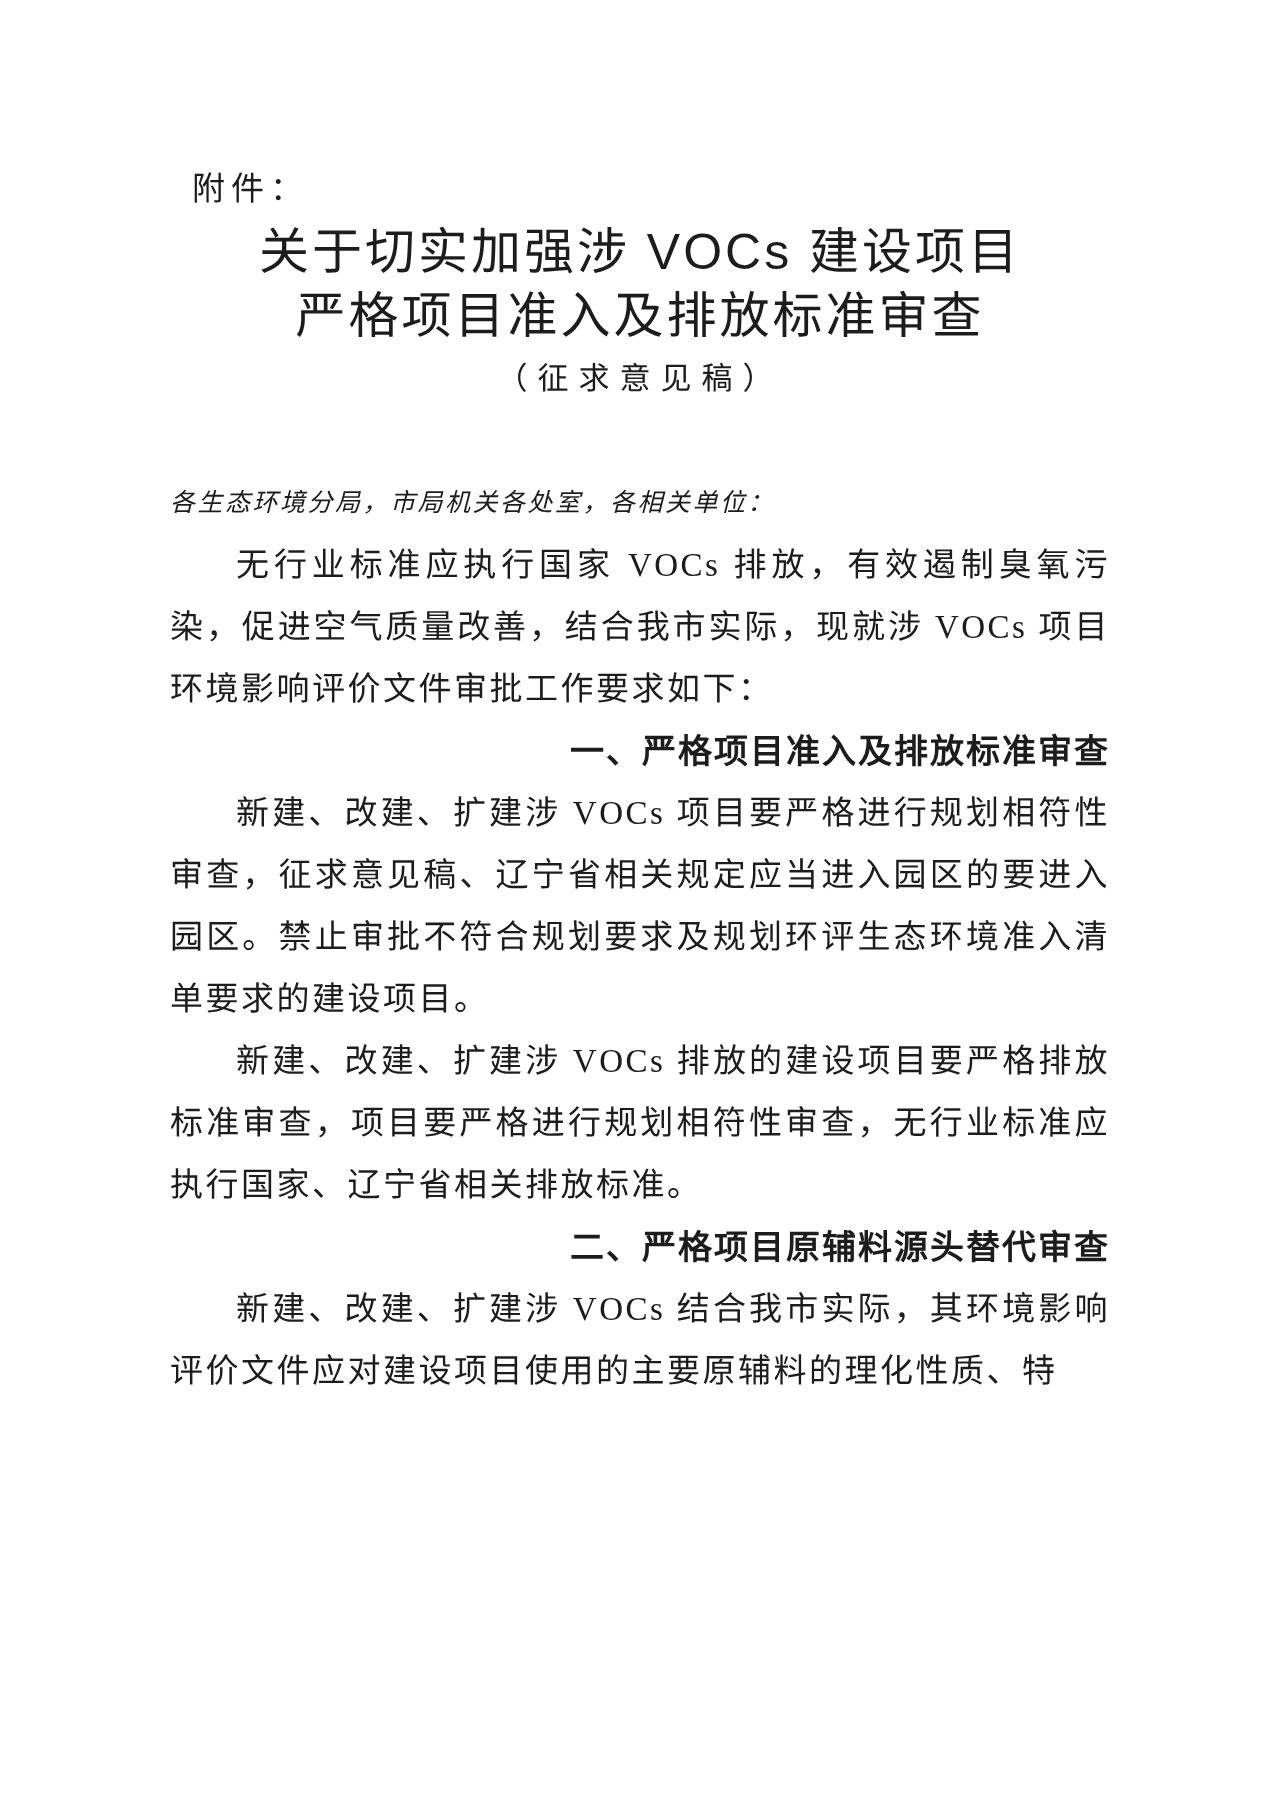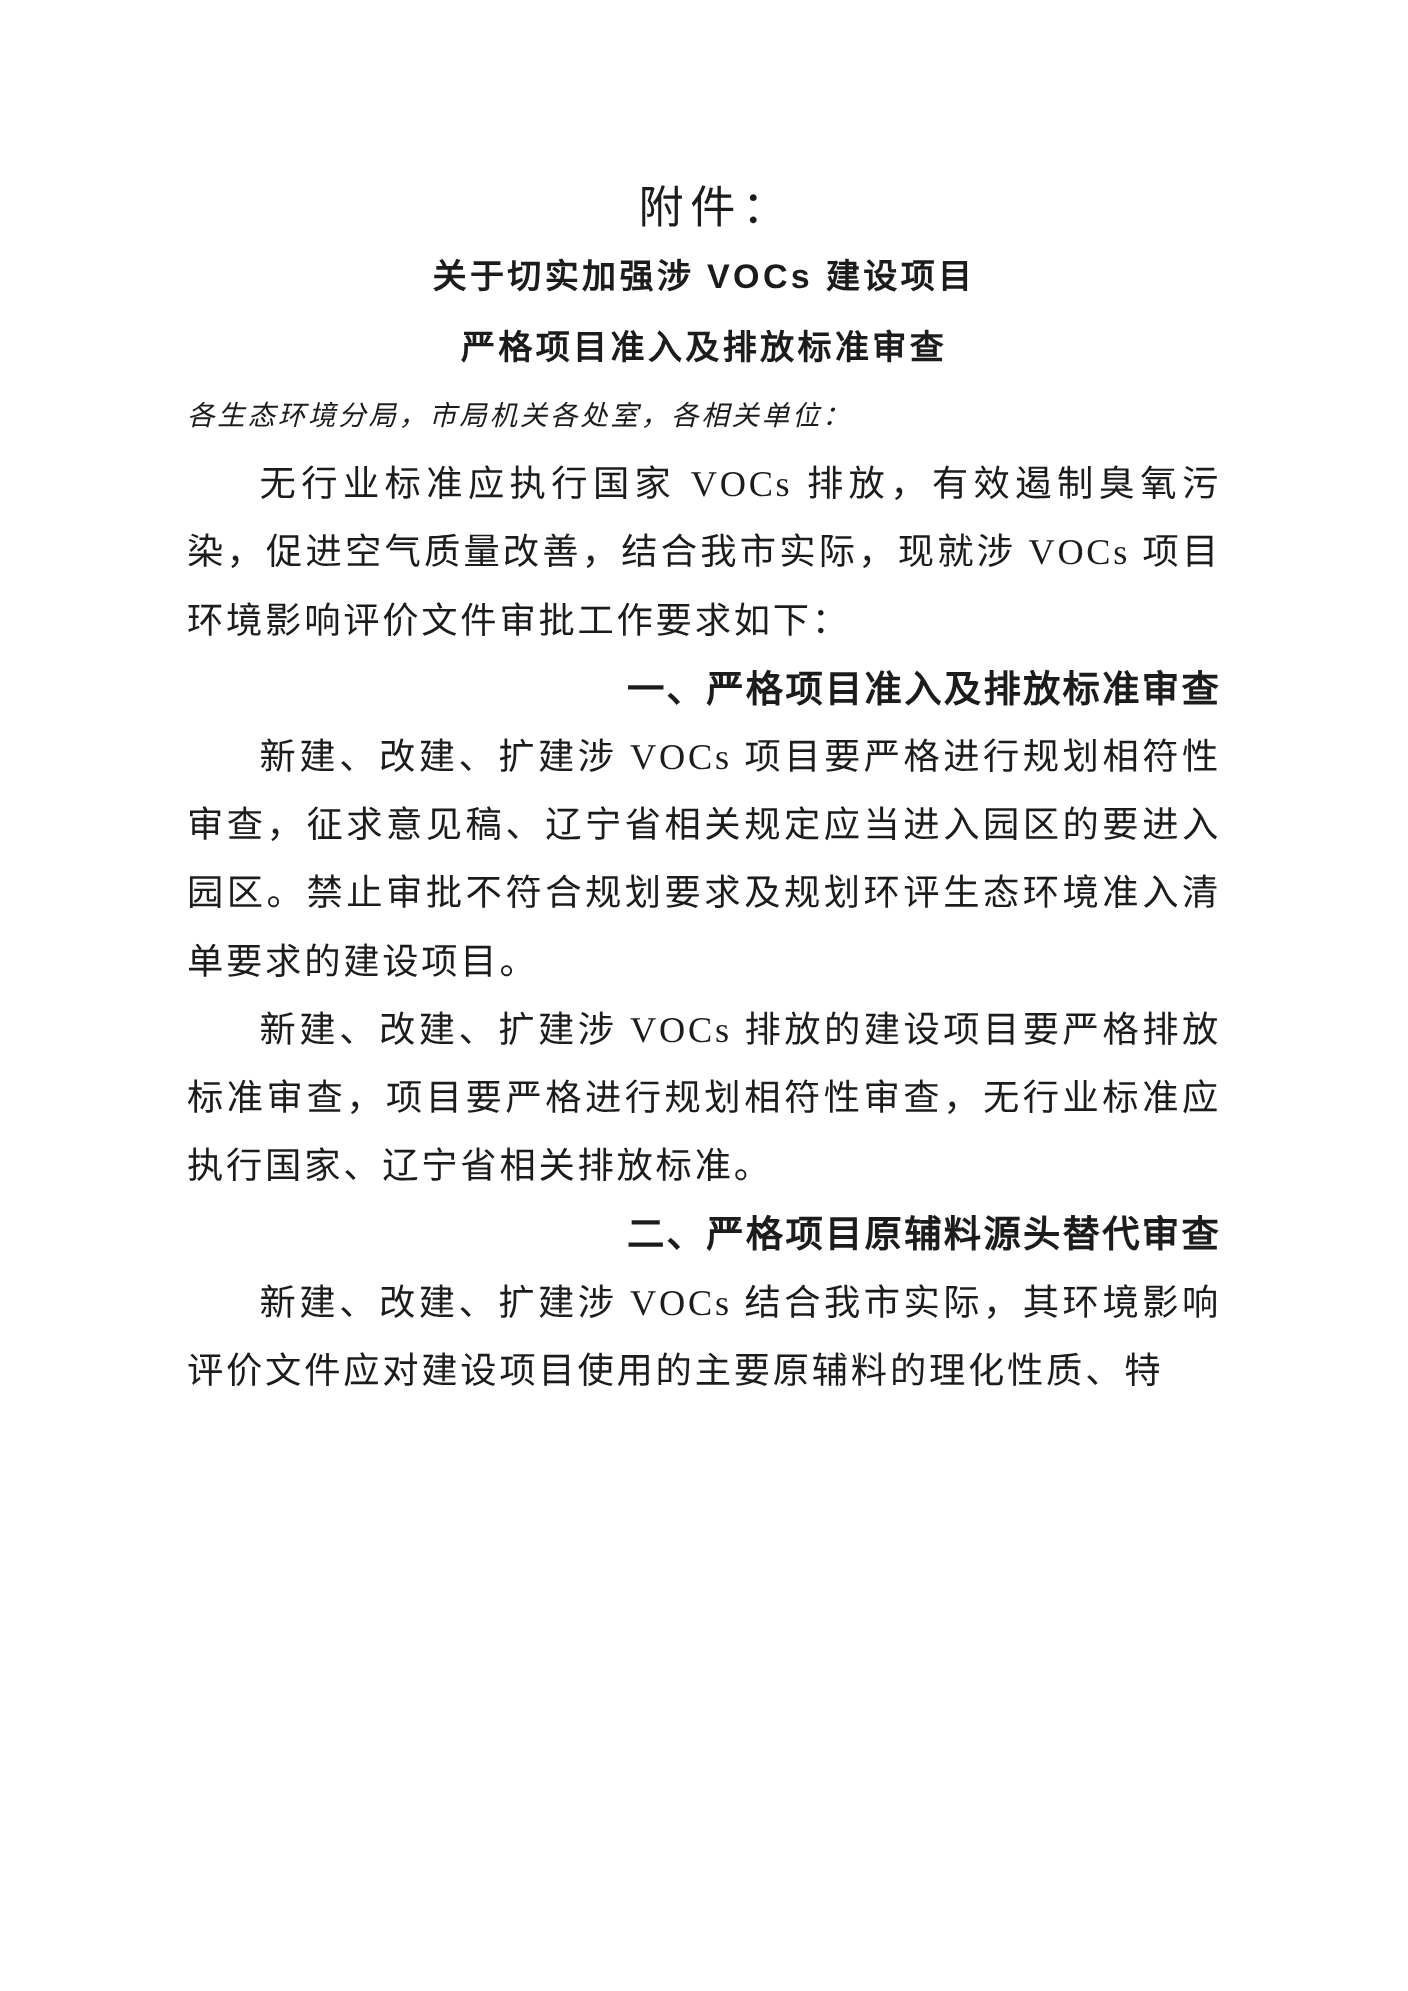--- a/index.html
+++ b/index.html
@@ -14,31 +14,30 @@
     position: relative;
     width: 1280px;
     height: 1810px;
     background: #ffffff;
     overflow: hidden;
   }
   .content {
     padding: 158px 170px 0 170px;
   }
   .attachment-label {
-    font-size: 41px;
+    font-size: 33px;
     line-height: 62px;
     letter-spacing: 6px;
     padding-left: 22px;
-    text-align: center;
   }
   .doc-title {
     text-align: center;
     font-family: "Liberation Sans", "DejaVu Sans", sans-serif;
-    font-weight: bold;
-    font-size: 31px;
+    font-weight: normal;
+    font-size: 50px;
     line-height: 64px;
     letter-spacing: 3px;
   }
   .title-line { display: block; white-space: nowrap; }
   .doc-subtitle {
     text-align: center;
     font-size: 31px;
     line-height: 62px;
     letter-spacing: 10px;
     margin-bottom: 62px;
@@ -73,20 +72,21 @@
 <div class="page">
   <div class="content">
 
     <div class="attachment-label">附件：</div>
 
     <h1 class="doc-title">
       <span class="title-line">关于切实加强涉 VOCs 建设项目</span>
       <span class="title-line">严格项目准入及排放标准审查</span>
     </h1>
 
+    <div class="doc-subtitle">（征求意见稿）</div>
 
     <div class="salutation">各生态环境分局，市局机关各处室，各相关单位：</div>
 
     <p class="para">无行业标准应执行国家 VOCs 排放，有效遏制臭氧污染，促进空气质量改善，结合我市实际，现就涉 VOCs 项目环境影响评价文件审批工作要求如下：</p>
 
     <p class="section-heading">一、严格项目准入及排放标准审查</p>
 
     <p class="para">新建、改建、扩建涉 VOCs 项目要严格进行规划相符性审查，征求意见稿、辽宁省相关规定应当进入园区的要进入园区。禁止审批不符合规划要求及规划环评生态环境准入清单要求的建设项目。</p>
 
     <p class="para">新建、改建、扩建涉 VOCs 排放的建设项目要严格排放标准审查，项目要严格进行规划相符性审查，无行业标准应执行国家、辽宁省相关排放标准。</p>

